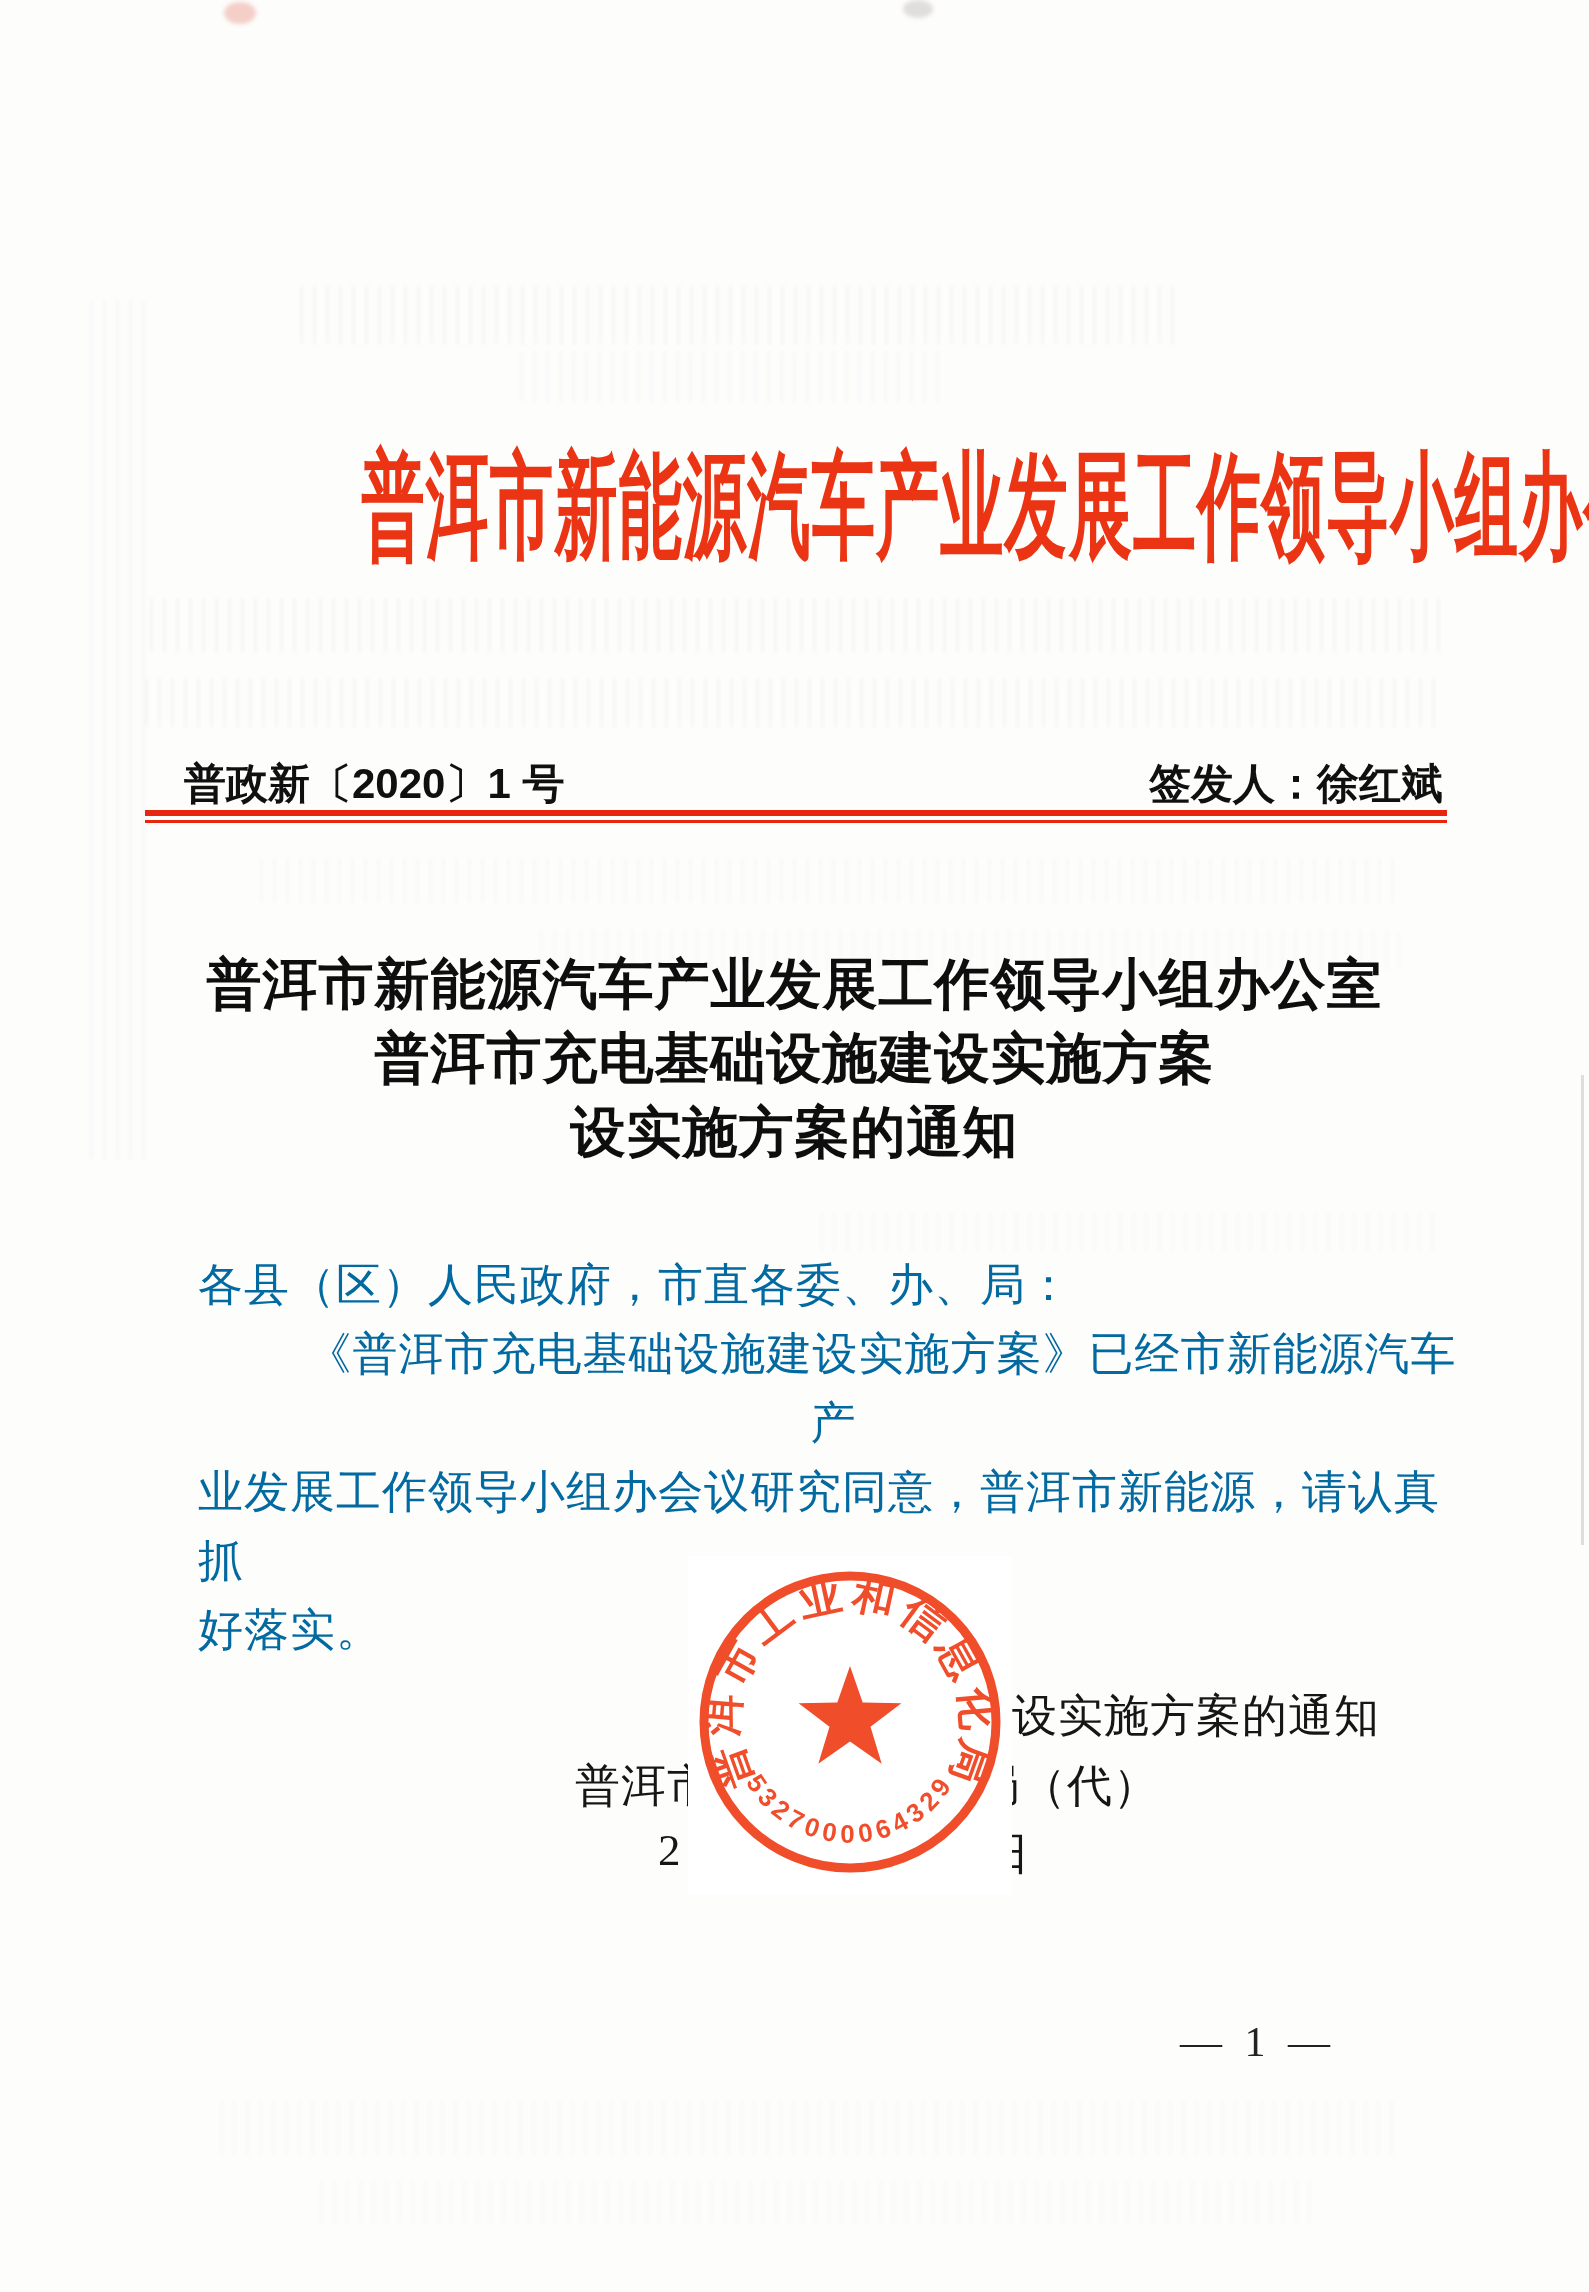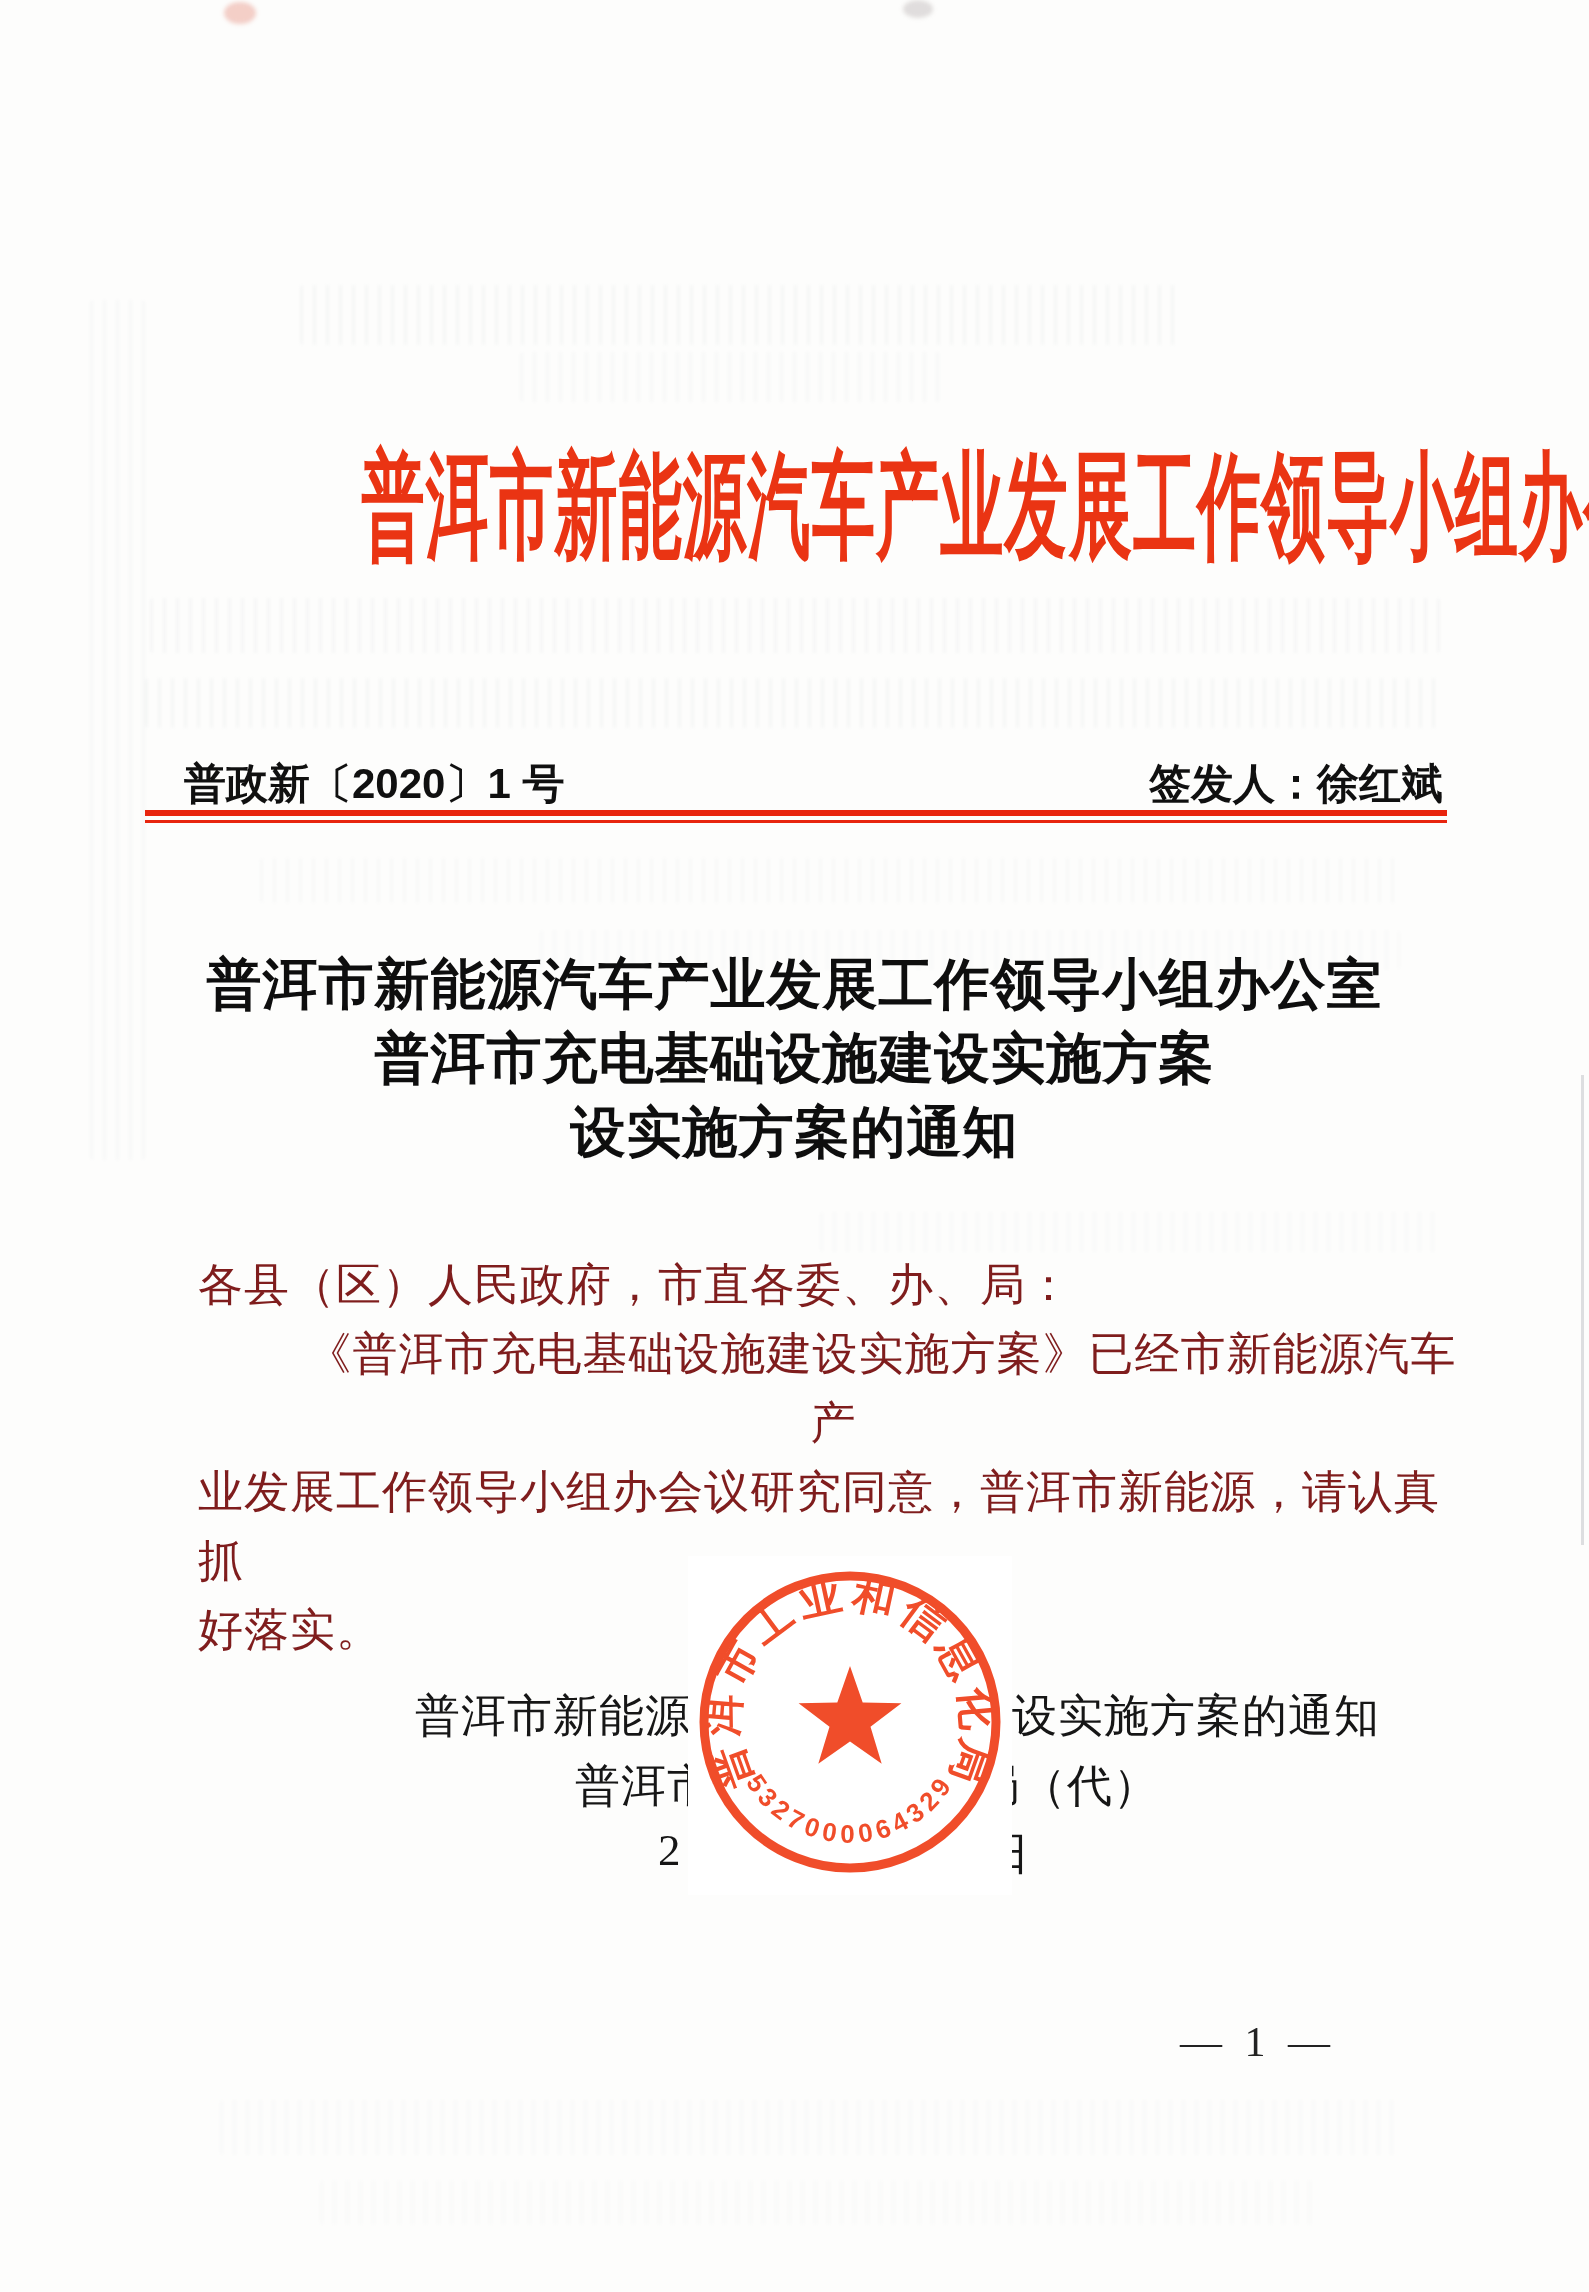--- a/index.html
+++ b/index.html
@@ -41,21 +41,21 @@
     position:absolute;top:810px;left:145px;width:1302px;height:4px;
     border-top:6px solid #e8250e;border-bottom:3px solid #e8250e;
   }
   .doc-title{
     position:absolute;top:948px;left:0;width:100%;
     text-align:center;font-weight:bold;color:#0e0e0e;
     font-size:55px;line-height:74px;letter-spacing:1px;
   }
   .body-text{
     position:absolute;top:1251px;left:198px;right:120px;
-    font-size:45px;line-height:69px;color:#7f1d1d;
+    font-size:45px;line-height:69px;color:#0369a1;
     letter-spacing:1px;
   }
   .body-text .indent{text-indent:96px;text-align:center;}
   .sig{position:absolute;font-size:45px;color:#161616;white-space:nowrap;letter-spacing:1px;}
   .stamp{position:absolute;left:688px;top:1556px;width:324px;height:339px;}
   .page-num{
     position:absolute;top:2018px;left:1180px;
     font-size:42px;color:#222;letter-spacing:6px;white-space:nowrap;
   }
 </style>
@@ -93,21 +93,20 @@
     <div>设实施方案的通知</div>
   </div>
 
   <div class="body-text">
     <div>各县（区）人民政府，市直各委、办、局：</div>
     <div class="indent">《普洱市充电基础设施建设实施方案》已经市新能源汽车产</div>
     <div>业发展工作领导小组办会议研究同意，普洱市新能源，请认真抓</div>
     <div>好落实。</div>
   </div>
 
-  <div class="sig" style="left:415px;top:1686px;">普洱市新能源</div>
   <div class="sig" style="left:1012px;top:1686px;">设实施方案的通知</div>
   <div class="sig" style="left:575px;top:1756px;">普洱市</div>
   <div class="sig" style="left:975px;top:1756px;">局（代）</div>
   <div class="sig" style="left:658px;top:1824px;">2</div>
   <div class="sig" style="left:985px;top:1824px;">日</div>
 
   <div class="stamp">
     <svg width="324" height="339" viewBox="0 0 324 339" xmlns="http://www.w3.org/2000/svg" xmlns:xlink="http://www.w3.org/1999/xlink">
       <rect x="0" y="0" width="324" height="339" fill="#ffffff"></rect>
       <g opacity="0.9">

